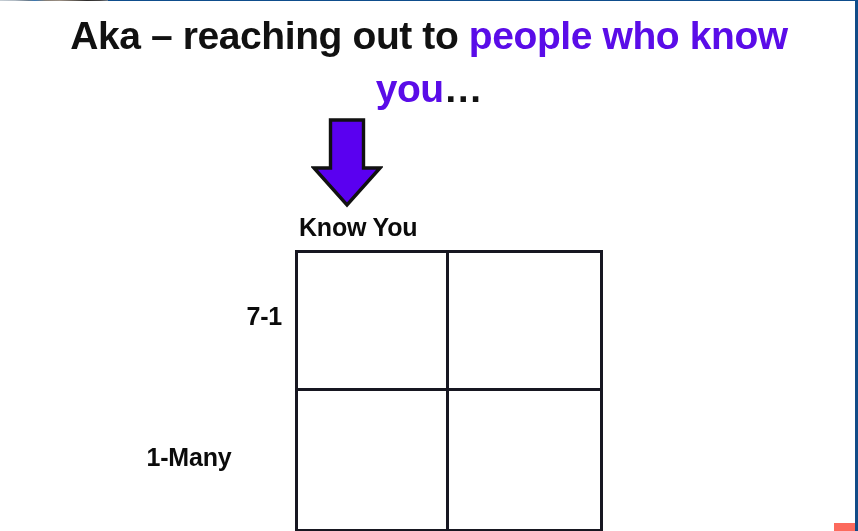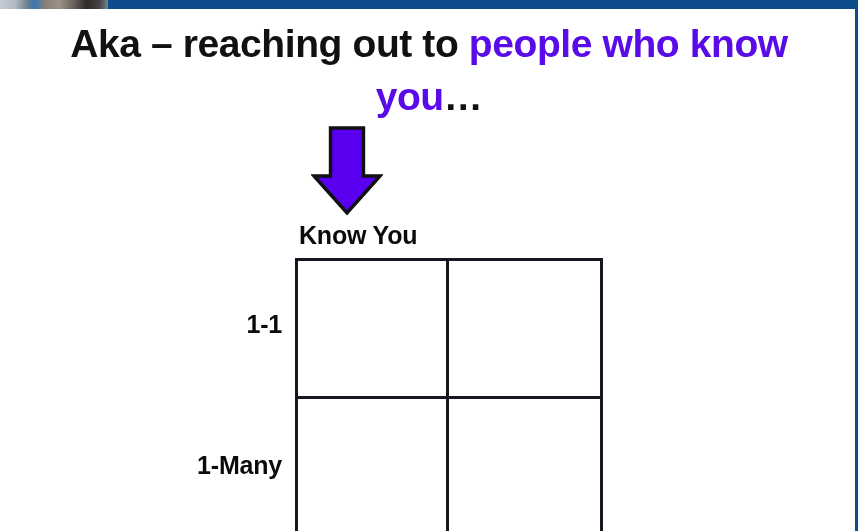--- a/index.html
+++ b/index.html
@@ -56,21 +56,21 @@
     bottom: 0;
     width: 21px;
     height: 22px;
     background: #fc6a5d;
   }
 
   
   .slide {
     position: absolute;
     left: 0;
-    top: 9px;
+    top: 1px;
     width: 855px;
     height: 522px;
     background: #ffffff;
   }
 
   .headline {
     position: absolute;
     left: 24px;
     top: 8px;
     width: 810px;
@@ -125,21 +125,21 @@
     text-align: right;
     font-size: 25px;
     font-weight: 700;
     color: #0b0b0b;
     letter-spacing: -0.2px;
     white-space: nowrap;
     font-family: "Liberation Sans", sans-serif;
   }
 
   .row-head.r0 { left: 96px; width: 186px; top: 301px; }
-  .row-head.r1 { left: 96px; width: 186px; top: 442px; }
+  .row-head.r1 { left: 96px; width: 186px; top: 442px; text-align: center; }
 
   
   .matrix {
     position: absolute;
     left: 295px;
     top: 249px;
     width: 308px;
     height: 282px;
     box-sizing: border-box;
     border: 3px solid #171721;
@@ -176,21 +176,21 @@
     </div>
 
     <div class="arrow-wrap">
       <svg width="72" height="90" viewBox="0 0 72 90" aria-hidden="true">
         <polygon points="19.5,2 52.5,2 52.5,50 69,50 36,87 3,50 19.5,50" fill="#5a00f0" stroke="#111111" stroke-width="3.4" stroke-linejoin="miter"></polygon>
       </svg>
     </div>
 
     <div class="col-head c0">Know You</div>
 
-    <div class="row-head r0">1-1</div>
+    <div class="row-head r0">7-1</div>
     <div class="row-head r1">1-Many</div>
 
     <div class="matrix">
       <div class="cell c-r0c0"></div>
       <div class="cell c-r0c1"></div>
       <div class="cell c-r1c0"></div>
       <div class="cell c-r1c1"></div>
     </div>
 
   </div>

